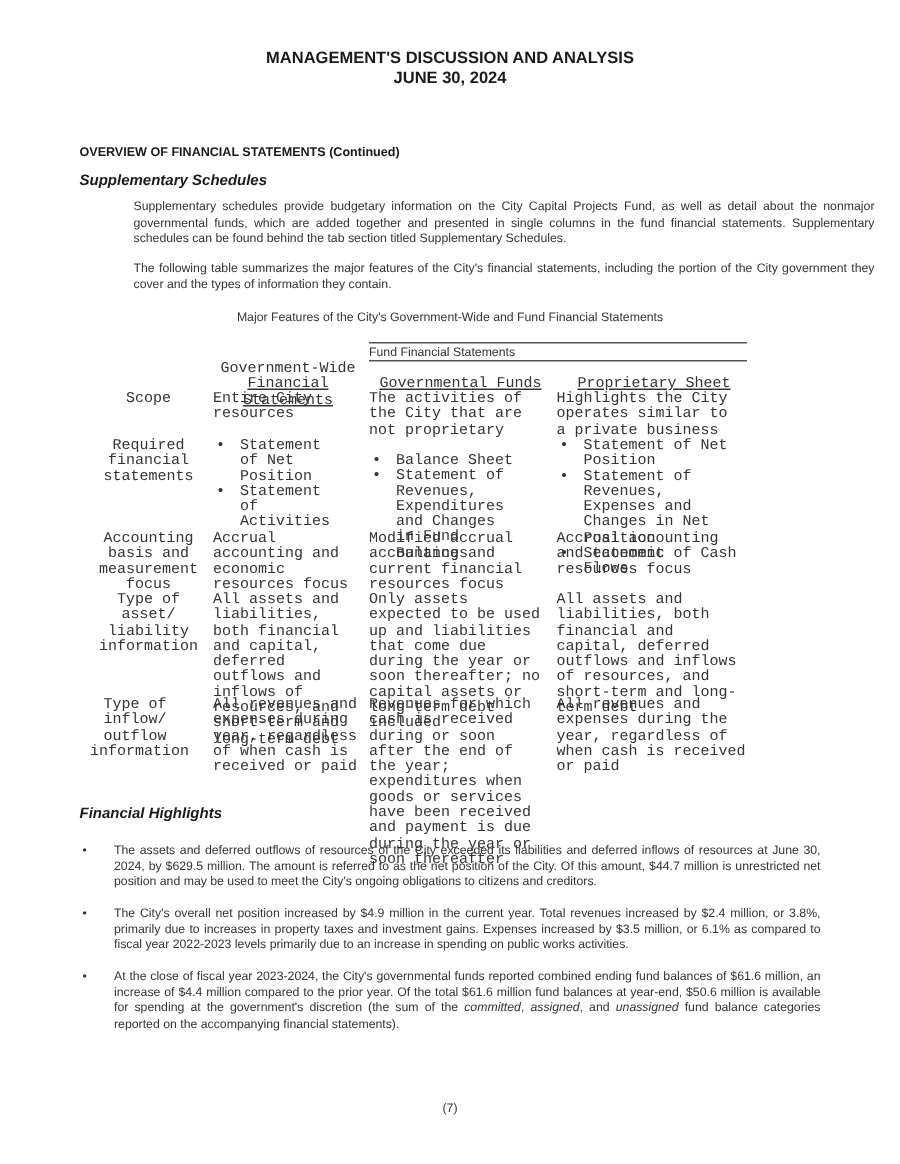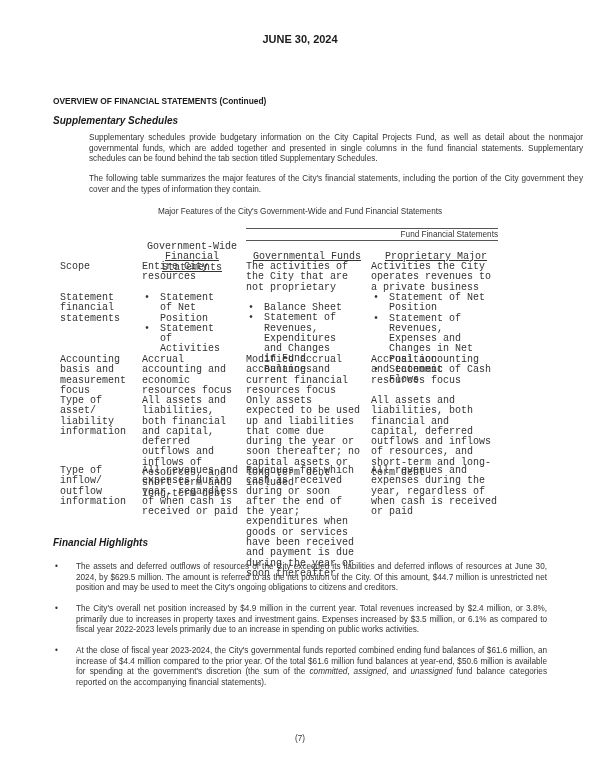--- a/index.html
+++ b/index.html
@@ -7,42 +7,43 @@
     width: 600px; height: 776px; position: relative; overflow: hidden;
     font-family: "Liberation Sans", sans-serif; color: #1a1a1a;
   }
   .header { position: absolute; top: 33px; left: 0; width: 600px; text-align: center; font-weight: bold; font-size: 11px; line-height: 13px; }
   .section-title { position: absolute; top: 96px; left: 53px; font-weight: bold; font-size: 8.4px; }
   .subhead { position: absolute; font-weight: bold; font-style: italic; font-size: 10px; left: 53px; }
   .para { position: absolute; left: 53px; width: 494px; font-size: 8.2px; line-height: 10.6px; text-align: justify; color: #333; margin-left: 36px; }
   .caption { position: absolute; top: 207px; left: 0; width: 600px; text-align: center; font-size: 8.2px; color: #333; }
 
   .tline { position: absolute; left: 246px; width: 252px; height: 0; border-top: 0.8px solid #555; }
-  .fund-head { position: absolute; top: 230px; left: 246px; width: 252px; text-align: right; font-size: 8.2px; color: #333; }
+  .fund-head { position: absolute; top: 230px; left: 246px; width: 252px; text-align: left; font-size: 8.2px; color: #333; }
 
   .cell { position: absolute; font-size: 10px; line-height: 10.3px; color: #333; font-family: Liberation Mono, monospace; }
-  .c0 { left: 60px; width: 78px; }
+  .c0 { left: 60px; width: 78px; text-align: center; }
   .c1 { left: 142px; width: 100px; }
   .c2 { left: 246px; width: 122px; }
   .c3 { left: 371px; width: 130px; }
   .center { text-align: center; }
   .u { text-decoration: underline; }
   ul.bl { list-style: none; margin: 0; padding: 0; }
   ul.bl li { position: relative; padding-left: 18px; }
   ul.bl li::before { content: "\2022"; position: absolute; left: 2px; top: 0; }
 
   .hl { position: absolute; left: 53px; width: 494px; font-size: 8.2px; line-height: 10.6px; color: #333; }
   .hl .bullet { position: absolute; left: 2px; top: 0; }
   .hl .txt { margin-left: 23px; text-align: justify; }
   .page-num { position: absolute; top: 734px; left: 0; width: 600px; text-align: center; font-size: 8.2px; color: #333; }
 </style>
 </head>
 <body>
 
 <div class="header">
+  <div>MANAGEMENT'S DISCUSSION AND ANALYSIS</div>
   <div>JUNE 30, 2024</div>
 </div>
 
 <div class="section-title">OVERVIEW OF FINANCIAL STATEMENTS (Continued)</div>
 
 <div class="subhead" style="top:115px">Supplementary Schedules</div>
 <div class="para" style="top:133px">Supplementary schedules provide budgetary information on the City Capital Projects Fund, as well as detail about the nonmajor governmental funds, which are added together and presented in single columns in the fund financial statements. Supplementary schedules can be found behind the tab section titled Supplementary Schedules.</div>
 <div class="para" style="top:174px">The following table summarizes the major features of the City's financial statements, including the portion of the City government they cover and the types of information they contain.</div>
 
 <div class="caption">Major Features of the City's Government-Wide and Fund Financial Statements</div>
@@ -50,28 +51,28 @@
 <div>
   <div class="tline" style="top:228px"></div>
   <div class="fund-head">Fund Financial  Statements</div>
   <div class="tline" style="top:240px"></div>
 
   <div class="cell c1 center" style="top:242px">
     <div>Government-Wide</div>
     <div class="u">Financial Statements</div>
   </div>
   <div class="cell c2 center u" style="top:252px">Governmental Funds</div>
-  <div class="cell c3 center u" style="top:252px">Proprietary Major</div>
+  <div class="cell c3 center u" style="top:252px">Proprietary Sheet</div>
 
   <div class="cell c0" style="top:262px">Scope</div>
   <div class="cell c1" style="top:262px">Entire City resources</div>
   <div class="cell c2" style="top:262px">The activities of the City that are not proprietary</div>
-  <div class="cell c3" style="top:262px; width:125px">Activities the City operates revenues to a private business</div>
+  <div class="cell c3" style="top:262px; width:125px">Highlights the City operates similar to a private business</div>
 
-  <div class="cell c0" style="top:293px">Statement financial statements</div>
+  <div class="cell c0" style="top:293px">Required financial statements</div>
   <div class="cell c1" style="top:293px">
     <ul class="bl" style="width:88px">
       <li>Statement of Net Position</li>
       <li>Statement of Activities</li>
     </ul>
   </div>
   <div class="cell c2" style="top:303px">
     <ul class="bl" style="width:122px">
       <li>Balance Sheet</li>
       <li style="width:80px">Statement of Revenues, Expenditures and Changes in Fund Balances</li>

